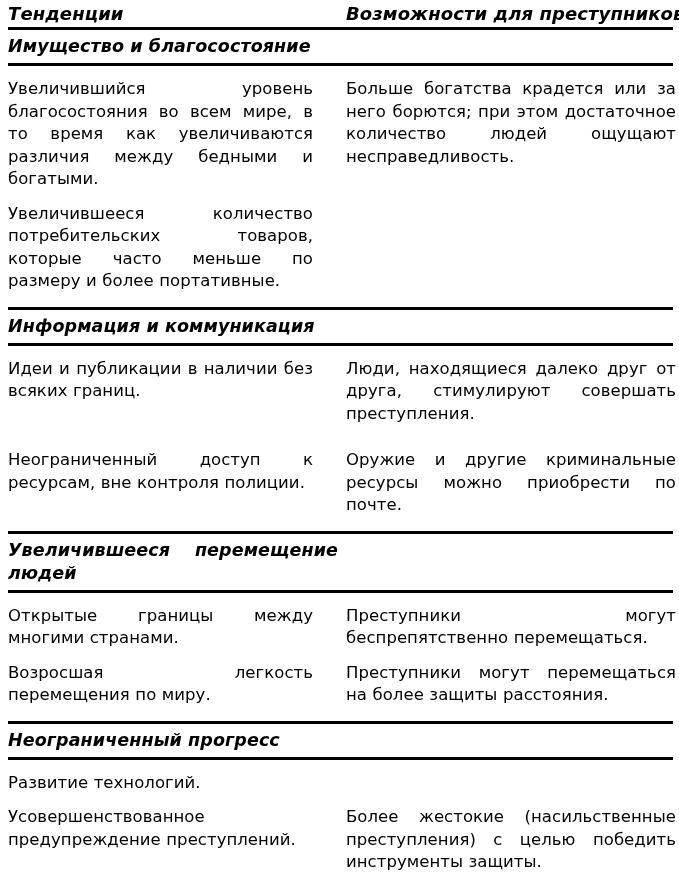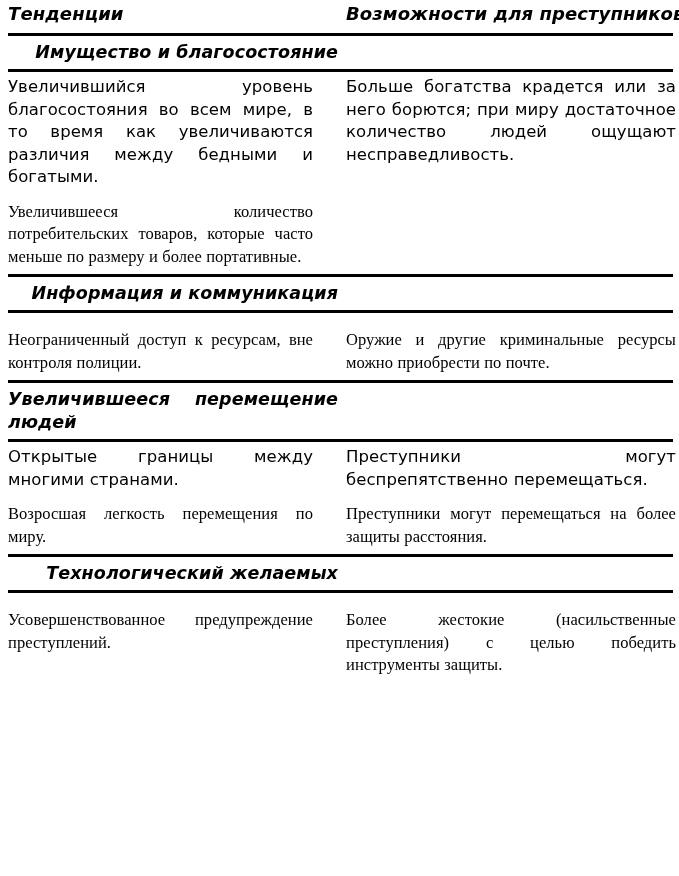--- a/index.html
+++ b/index.html
@@ -31,21 +31,21 @@
     border-top: 3px solid #000;
     margin: 0;
     width: 100%;
   }
 
   
   .thead {
     display: flex;
     align-items: flex-end;
     padding-top: 3px;
-    padding-bottom: 8px;
+    padding-bottom: 2px;
   }
   .th {
     font-style: italic;
     font-weight: bold;
     font-size: 18px;
     line-height: 22px;
     letter-spacing: 0.1px;
     white-space: nowrap;
   }
   .th-left  { width: 338px; flex: 0 0 338px; }
@@ -55,38 +55,38 @@
   .section-band {
     padding: 5px 0 5px 0;
   }
   .section-title {
     font-style: italic;
     font-weight: bold;
     font-size: 17.5px;
     line-height: 23px;
     letter-spacing: 0.1px;
     width: 330px;
-    text-align: right;
   }
   .section-title.two-line {
     text-align: justify;
     text-align-last: left;
   }
 
   
   .rows {
     padding-top: 4px;
-    padding-bottom: 4px;
+    padding-bottom: 12px;
+    margin-top: 8px;
   }
   .row {
     display: flex;
     align-items: flex-start;
     margin-bottom: 12px;
   }
-  .row:last-child { margin-bottom: 2px; font-family: Liberation Serif, serif; }
+  .row:last-child { margin-bottom: 2px; }
 
   .cell {
     font-size: 16.5px;
     line-height: 22.5px;
     letter-spacing: 0.05px;
     text-align: justify;
     text-align-last: left;
     hyphens: manual;
     word-spacing: 0.2px;
   }
@@ -112,32 +112,36 @@
   <div class="rule"></div>
 
   <div id="sections-host">
       <div class="section-band">
         <div class="section-title">Имущество и благосостояние</div>
       </div>
       <div class="rule"></div>
       <div class="rows">
         <div class="row">
           <div class="cell cell-left">Увеличившийся уровень благосостояния во всем мире, в то время как увеличиваются различия между бедными и богатыми.</div>
-          <div class="cell cell-right">Больше богатства крадется или за него борются; при миру достаточное количество людей ощущают несправедливость.</div>
+          <div class="cell cell-right">Больше богатства крадется или за него борются; при этом достаточное количество людей ощущают несправедливость.</div>
         </div>
         <div class="row">
           <div class="cell cell-left">Увеличившееся количество потребительских товаров, которые часто меньше по размеру и более портативные.</div>
         </div>
       </div>
       <div class="rule"></div>
       <div class="section-band">
         <div class="section-title">Информация и коммуникация</div>
       </div>
       <div class="rule"></div>
       <div class="rows">
+        <div class="row">
+          <div class="cell cell-left">Идеи и публикации в наличии без всяких границ.</div>
+          <div class="cell cell-right">Люди, находящиеся далеко друг от друга, стимулируют совершать преступления.</div>
+        </div>
         <div class="row">
         </div>
         <div class="row">
           <div class="cell cell-left">Неограниченный доступ к ресурсам, вне контроля полиции.</div>
           <div class="cell cell-right">Оружие и другие криминальные ресурсы можно приобрести по почте.</div>
         </div>
       </div>
       <div class="rule"></div>
       <div class="section-band">
         <div class="section-title two-line">Увеличившееся перемещение людей</div>
@@ -148,25 +152,26 @@
           <div class="cell cell-left">Открытые границы между многими странами.</div>
           <div class="cell cell-right">Преступники могут беспрепятственно перемещаться.</div>
         </div>
         <div class="row">
           <div class="cell cell-left">Возросшая легкость перемещения по миру.</div>
           <div class="cell cell-right">Преступники могут перемещаться на более защиты расстояния.</div>
         </div>
       </div>
       <div class="rule"></div>
       <div class="section-band">
-        <div class="section-title">Технологический желаемых</div>
+        <div class="section-title">Неограниченный прогресс</div>
       </div>
       <div class="rule"></div>
       <div class="rows">
         <div class="row">
+          <div class="cell cell-left">Развитие технологий.</div>
         </div>
         <div class="row">
           <div class="cell cell-left">Усовершенствованное предупреждение преступлений.</div>
           <div class="cell cell-right">Более жестокие (насильственные преступления) с целью победить инструменты защиты.</div>
         </div>
       </div>
     </div>
 
 </div>
 

